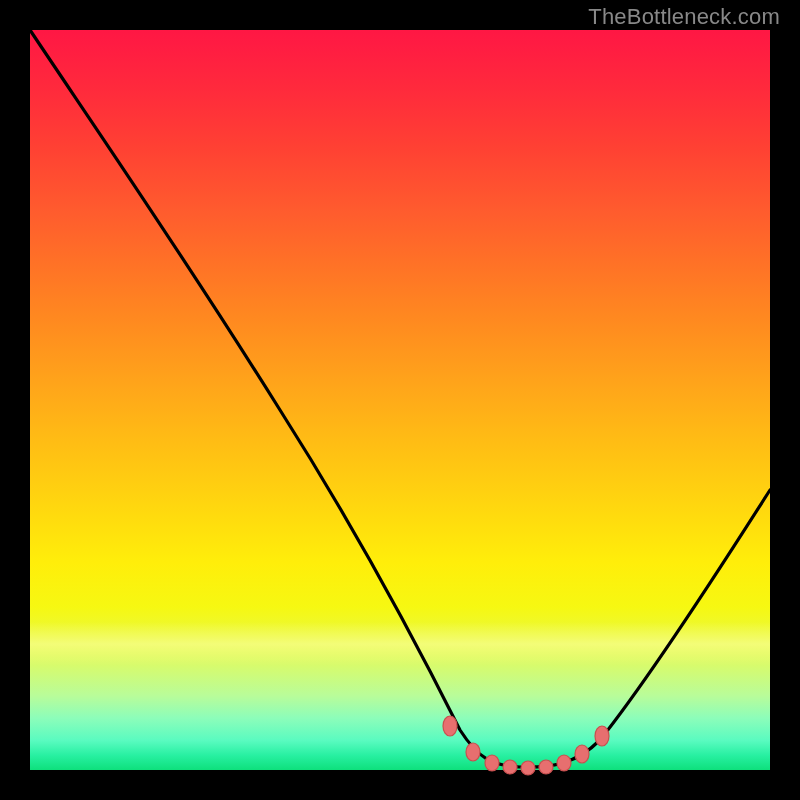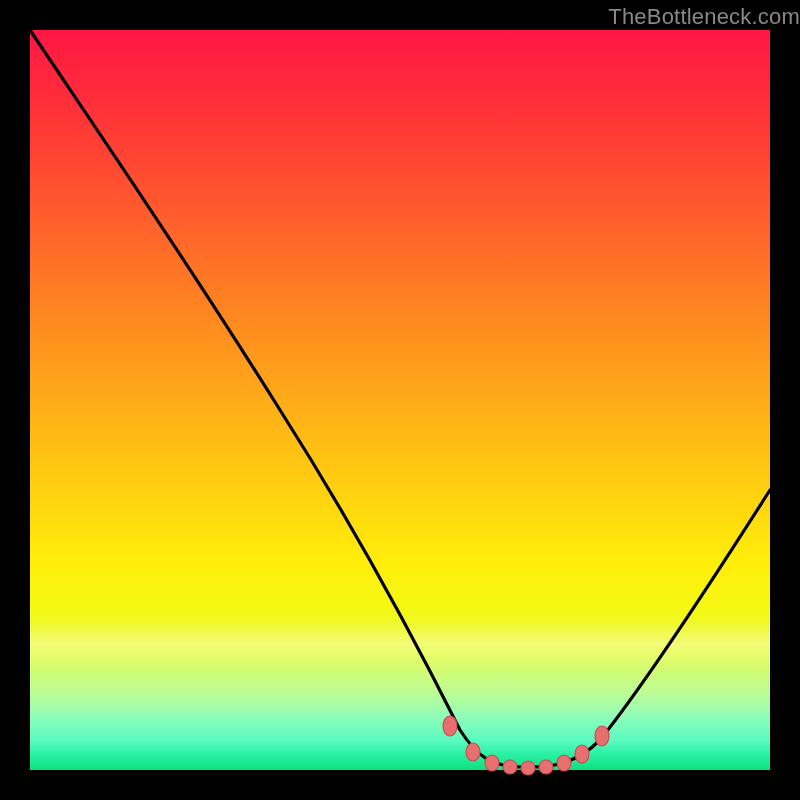--- a/index.html
+++ b/index.html
@@ -60,21 +60,21 @@
     position: absolute;
     left: 30px;
     top: 30px;
     width: 740px;
     height: 740px;
     overflow: visible;
   }
   .watermark {
     position: absolute;
     top: 4px;
-    right: 0;
+    right: 20px;
     color: #888;
     font-size: 22px;
     font-weight: 500;
     letter-spacing: 0.2px;
   }
 </style>
 </head>
 <body>
 
 <div class="frame">

